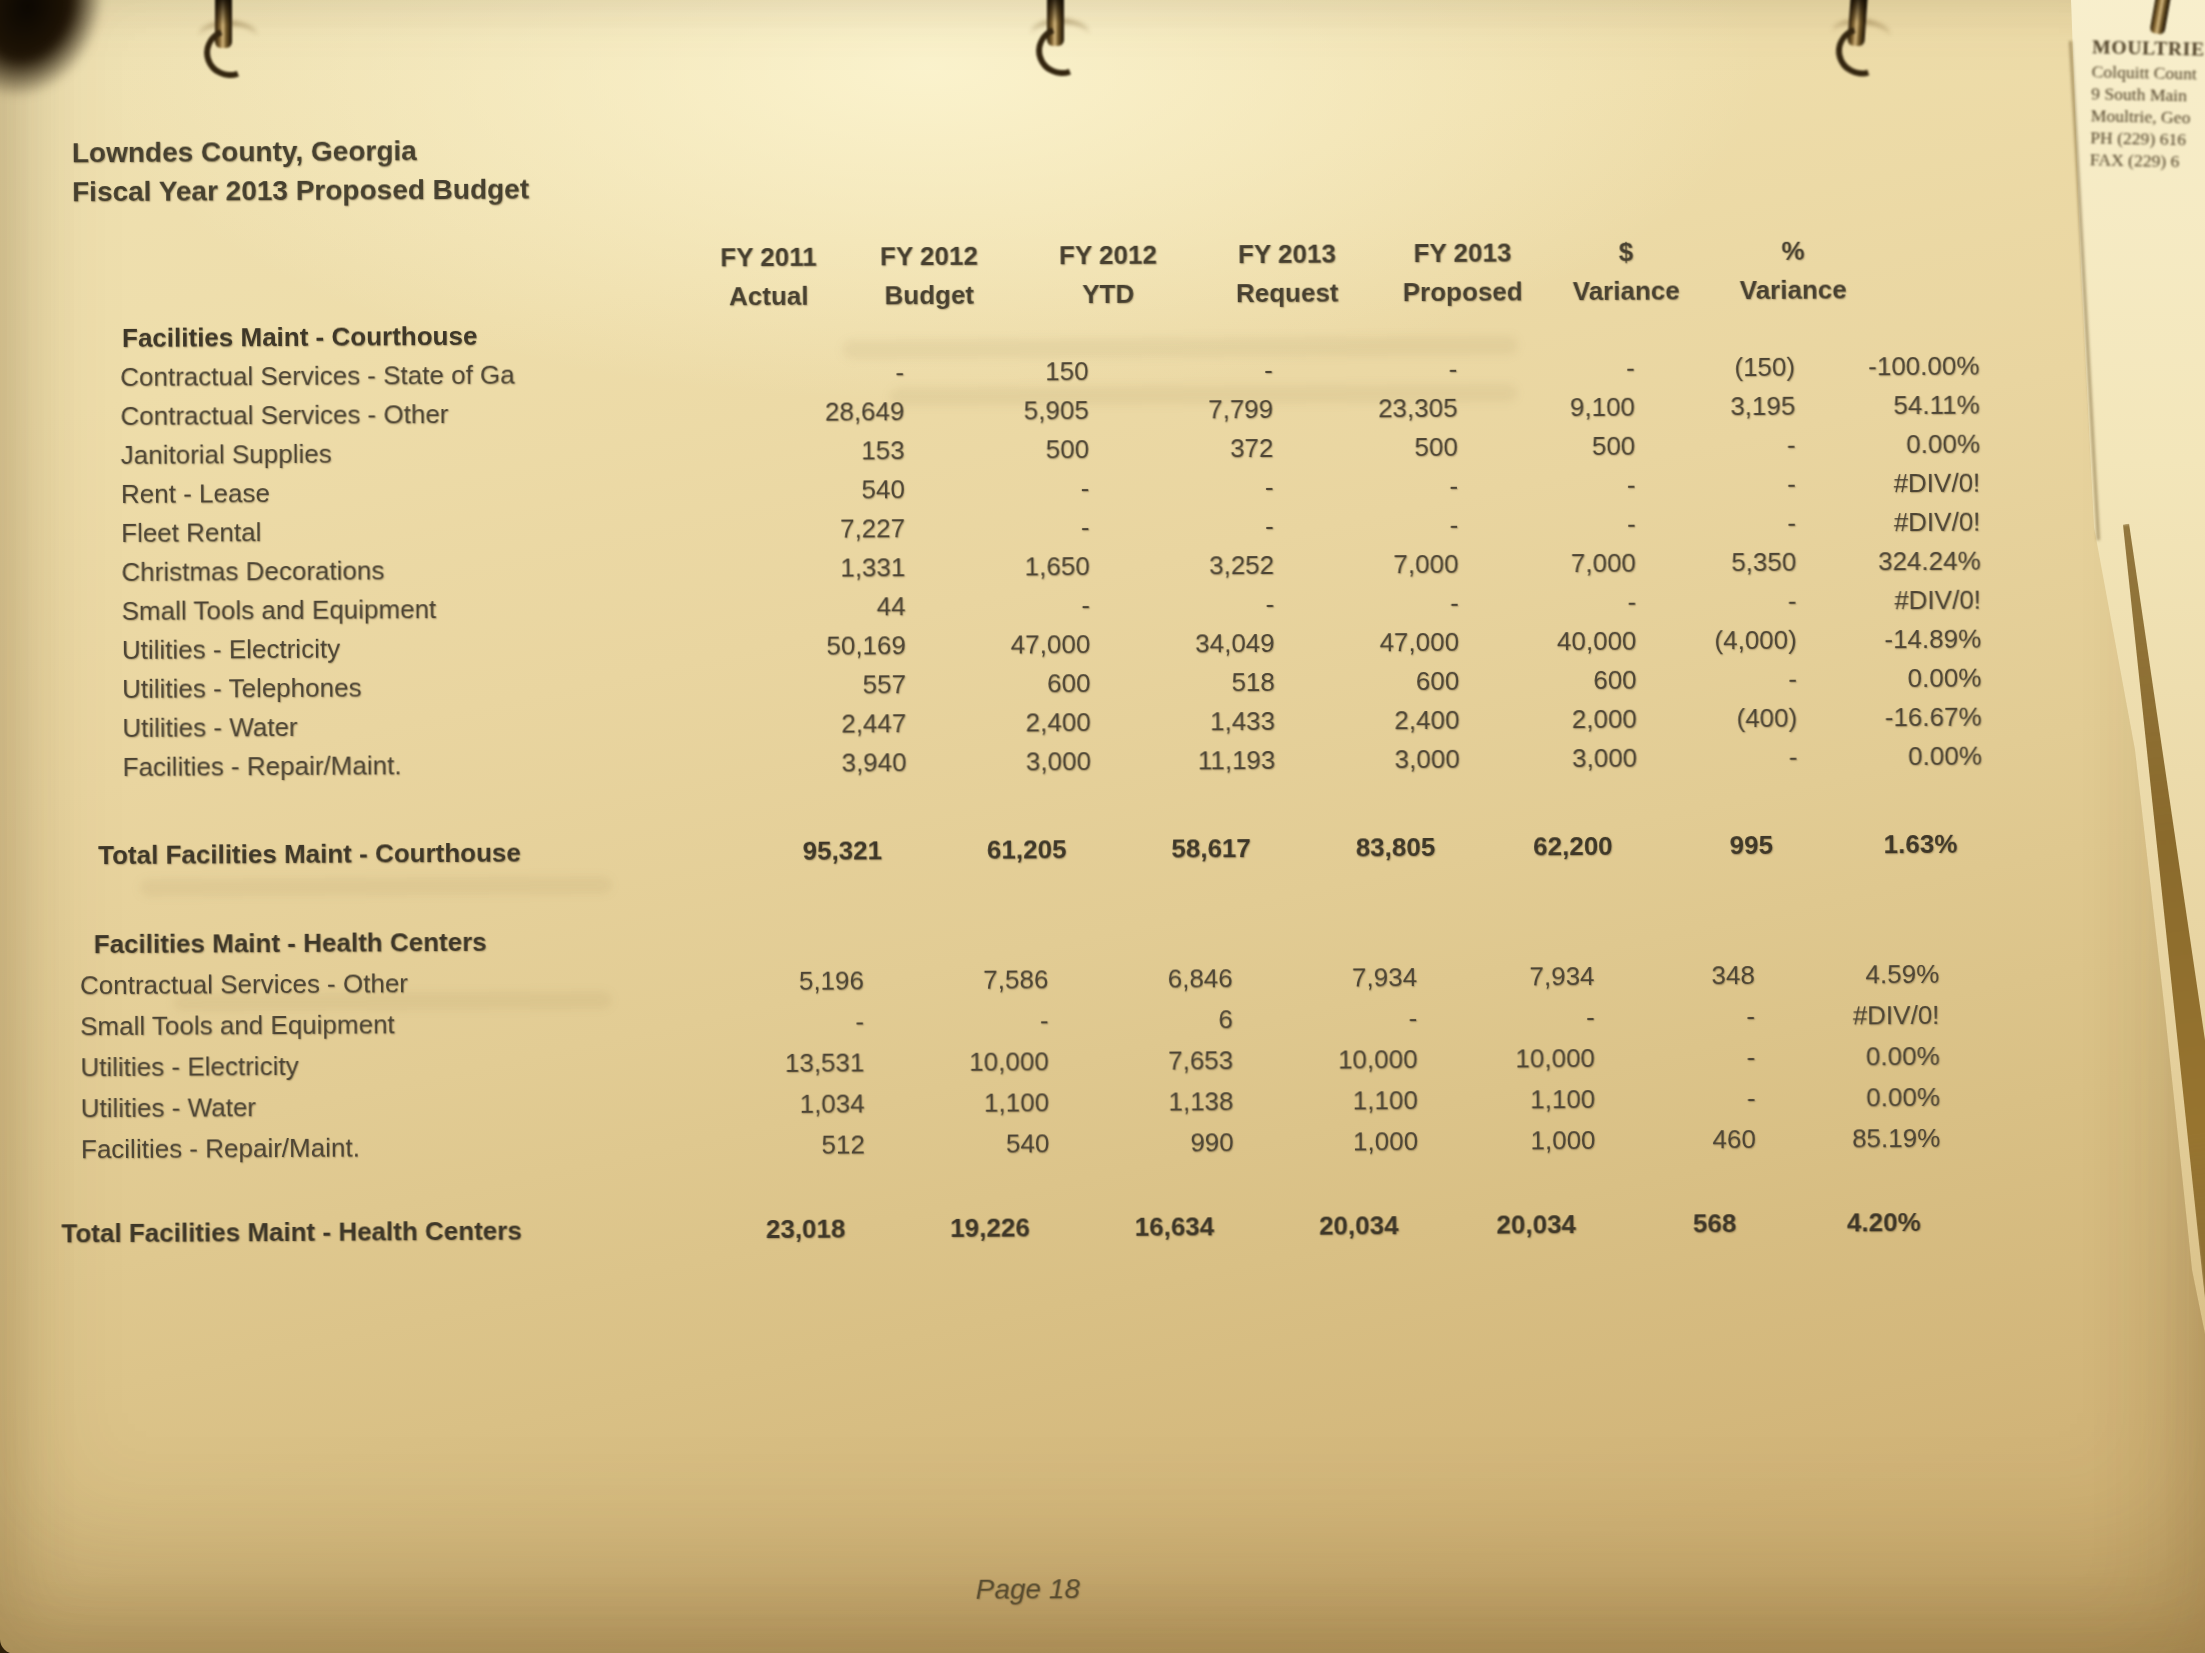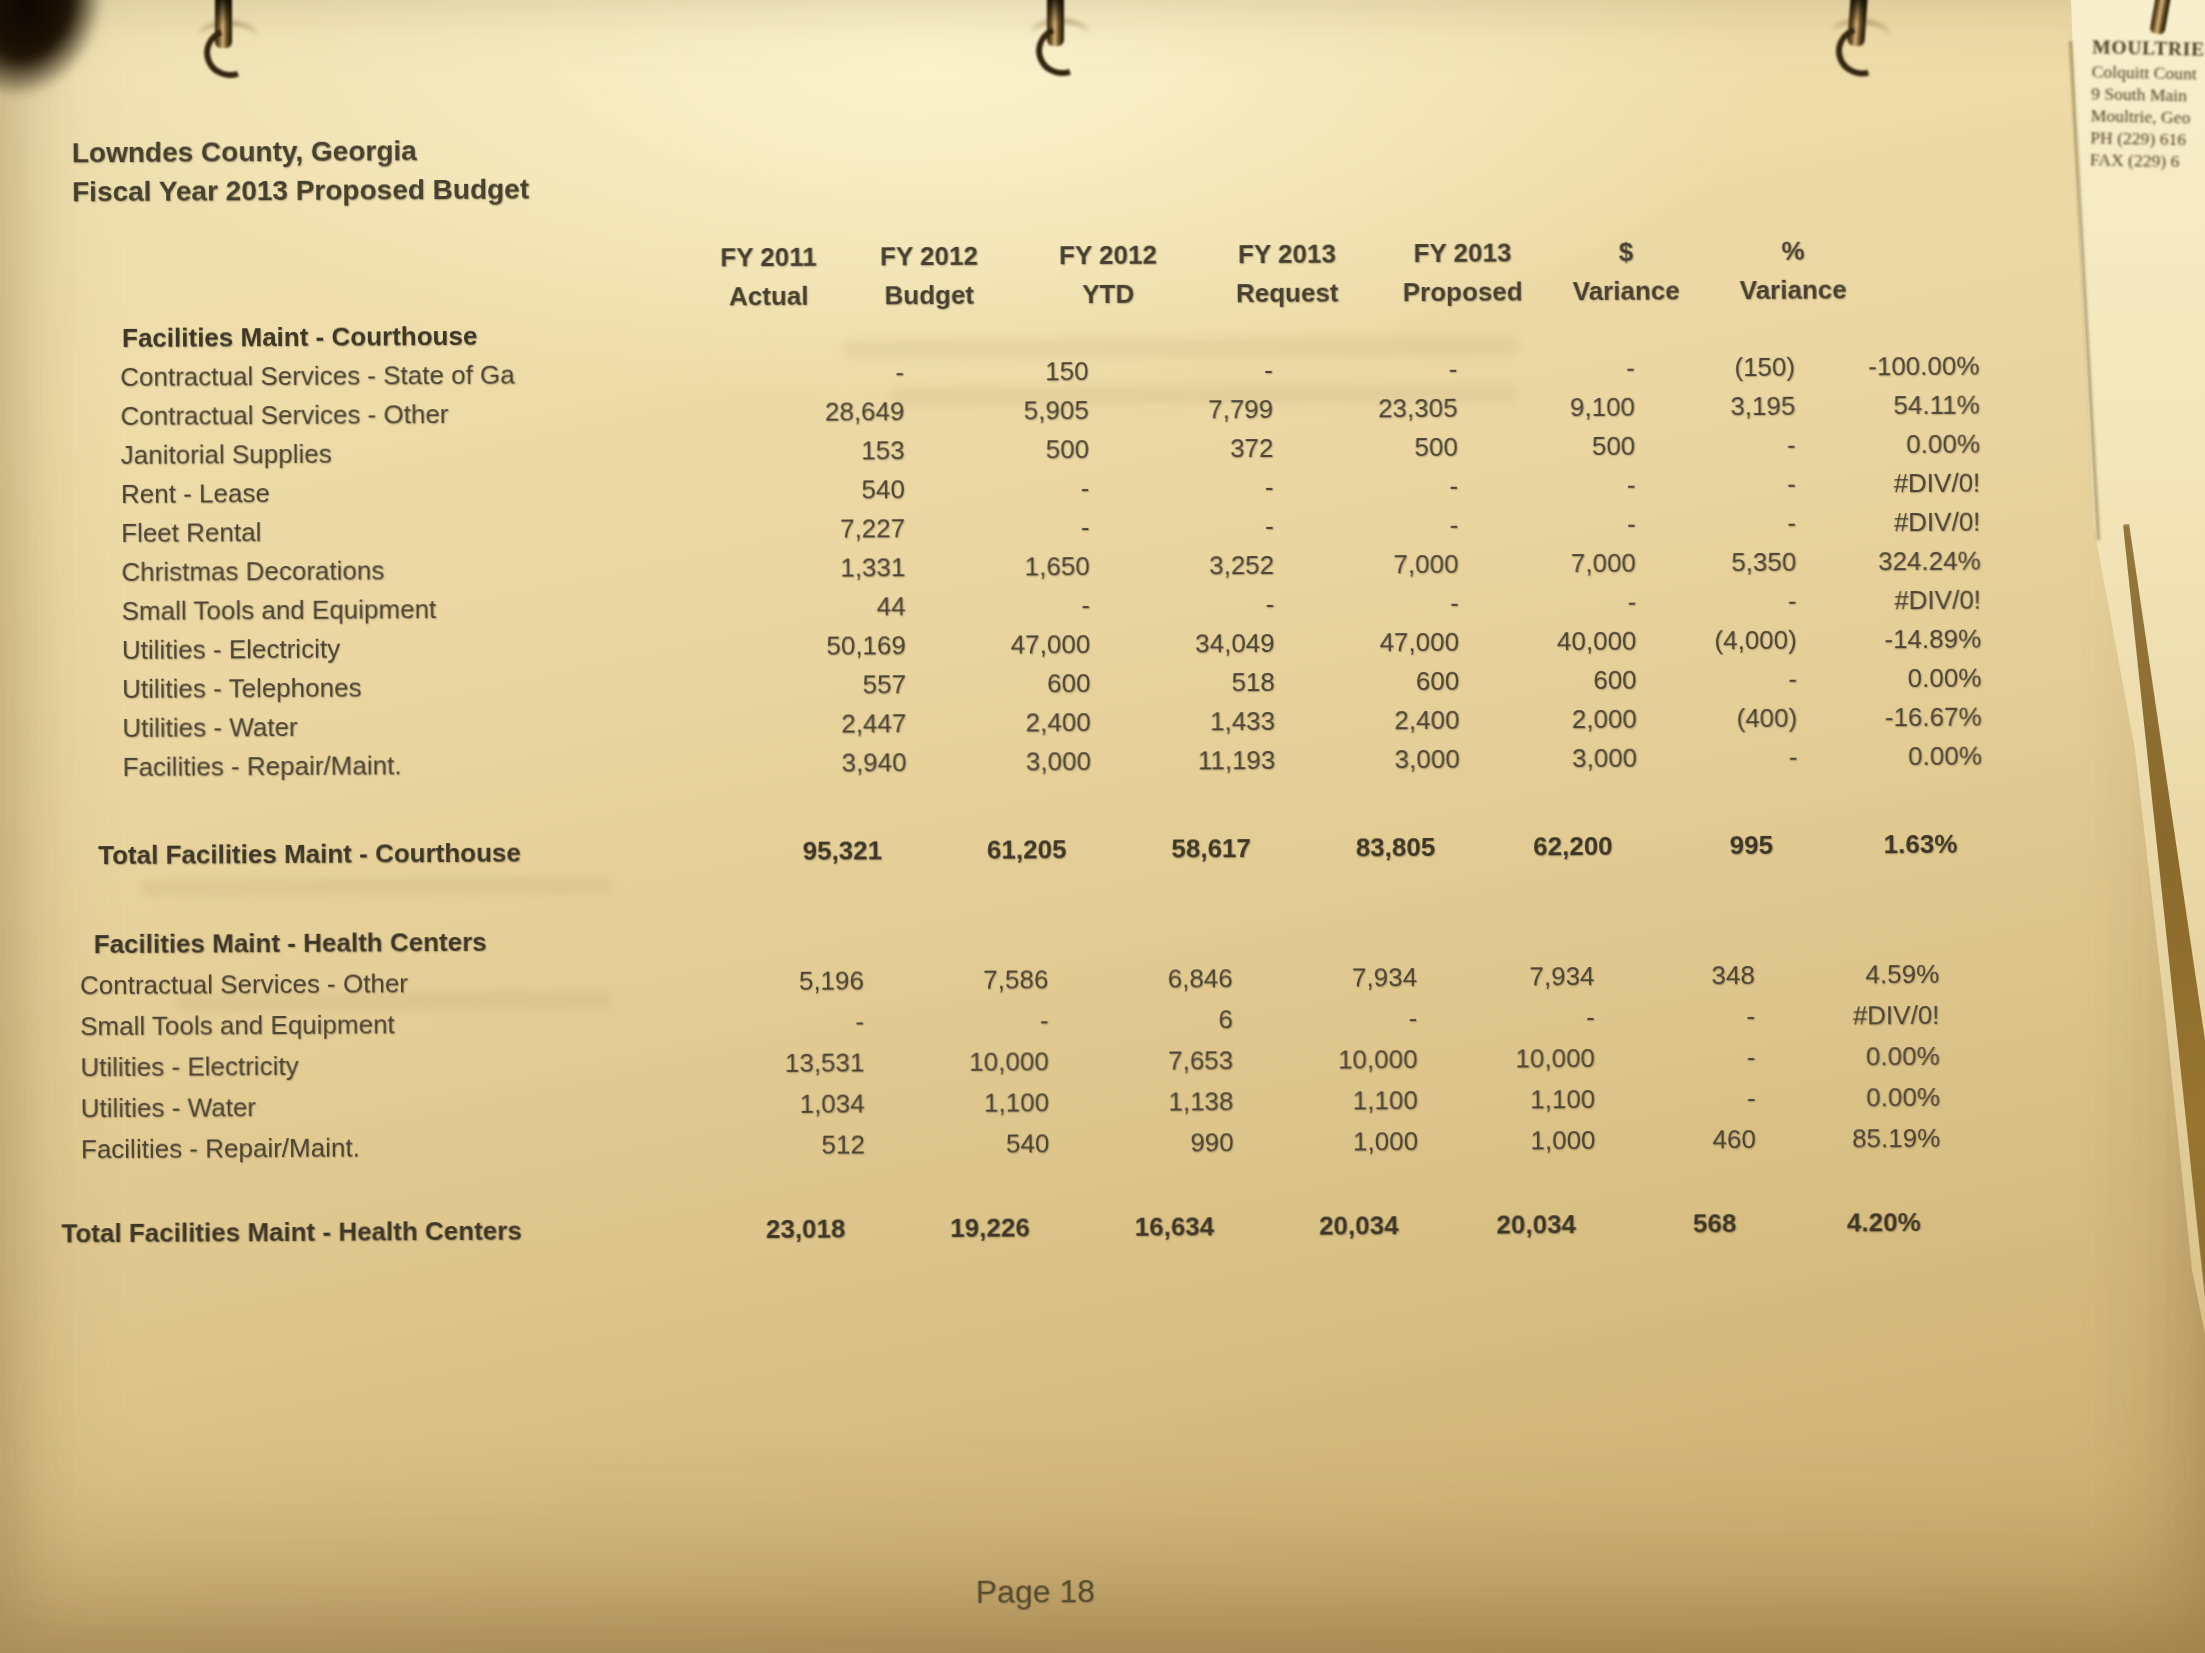--- a/index.html
+++ b/index.html
@@ -14,21 +14,21 @@
     transform:rotate(1.2deg);filter:blur(0.9px);}
   .lh-line{font-size:17.6px;line-height:22px;white-space:nowrap;}
   .lh-title{font-weight:700;font-size:19.6px;letter-spacing:0.7px;line-height:27px;}
 
   
   .main-page{position:absolute;left:0;top:0;width:2205px;height:1654px;
     clip-path:polygon(0 0,2071px 0,2081px 270px,2094px 527px,2135px 750px,
                       2165px 1013px,2192px 1270px,2205px 1334px,2205px 1654px,0 1654px);
     background:
       radial-gradient(ellipse 1351px 541px at 42% 4%,rgba(253,246,210,.85),rgba(253,246,210,0) 62%),
-      linear-gradient(168deg,#efe2b4 0%,#eeddaa 20%,#e9d5a0 38%,#e2cc94 55%,#d9c085 72%,#d1b478 88%,#ccae70 100%);}
+      linear-gradient(168deg,#efe2b4 0%,#eeddaa 20%,#e9d5a0 38%,#e2cc94 55%,#d9c085 72%,#d1b478 88%,#ccae70 100%); border-radius: 15px;}
   .main-page::after{content:"";position:absolute;inset:0;pointer-events:none;
     box-shadow:inset 17.6px -20px 61px rgba(90,60,20,.15),
                inset 0 -95px 122px rgba(95,62,18,.22),
                inset -41px 0 81px rgba(100,70,25,.10);}
 
   
   .edge-line{position:absolute;left:2069px;top:41px;width:2.7px;height:500px;
     transform:rotate(-3.2deg);transform-origin:top center;
     background:rgba(100,75,30,.5);filter:blur(1.4px);}
   .edge-strip{position:absolute;left:2107px;top:524px;width:38px;height:784px;
@@ -78,22 +78,22 @@
   .sec-2 .trow{height:41px;}
   .sec-1 .title-cell{padding-left:66px;}
   .sec-1 .label-cell{padding-left:64px;}
   .sec-1 .total-cell-label{padding-left:39px;}
   .sec-2 .title-cell{padding-left:34px;}
   .sec-2 .label-cell{padding-left:20px;}
   .sec-2 .total-cell-label{padding-left:0;}
   .sec-1 .spacer-a{height:49px;} .sec-1 .spacer-b{height:49px;}
   .sec-2 .spacer-a{height:43px;} .sec-2 .spacer-b{height:27px;}
 
-  .page-footer{position:absolute;left:971px;top:1573px;font-size:32px;color:#585038;
-    text-shadow:0.7px 0.7px 1.4px rgba(92,72,35,.35);}
+  .page-footer{position:absolute;left:971px;top:1573px;font-size:28px;color:#585038;
+    text-shadow:0.7px 0.7px 1.4px rgba(92,72,35,.35);font-style:italic;}
 
   
   .smudge{position:absolute;background:rgba(125,100,50,.08);filter:blur(4px);border-radius:9.5px;}
   .s1{left:845px;top:338px;width:676px;height:20px;}
   .s2{left:892px;top:386px;width:628px;height:19px;}
   .s3{left:139px;top:873px;width:473px;height:17.6px;}
   .s4{left:172px;top:988px;width:439px;height:17.6px;}
 </style>
 </head>
 <body>

